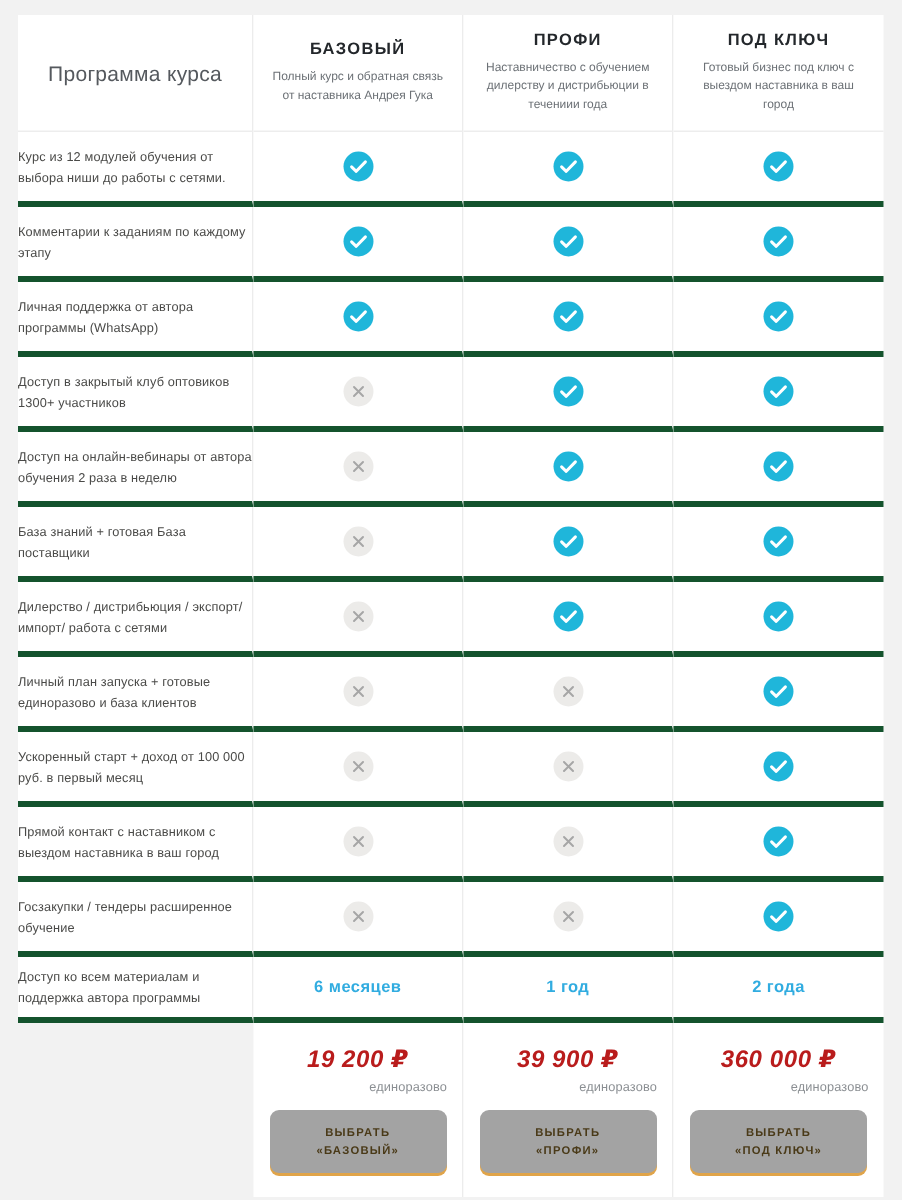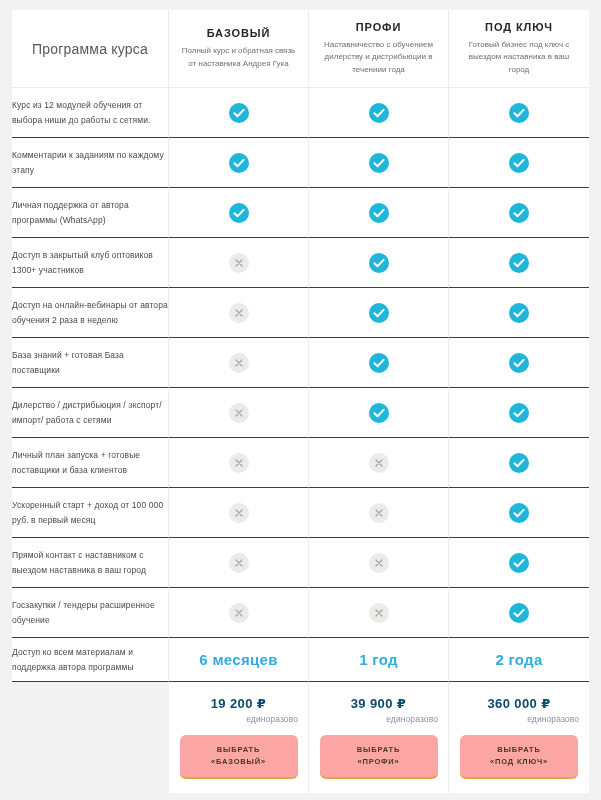--- a/index.html
+++ b/index.html
@@ -33,21 +33,21 @@
 
   
   col.c-feature { width: 157px; }
   col.c-plan    { width: 140px; }
 
   
   .ptable td, .ptable th {
     vertical-align: middle;
     background: #ffffff;
     border-right: 1px solid #ececec;
-    border-bottom: 1px solid #14532d;
+    border-bottom: 4px solid #14532d;
     padding: 0;
   }
   .ptable tr > *:last-child { border-right: none; }
 
   
   .head-row th {
     height: 78px;
     background: #ffffff;
     border-bottom: 1px solid #ededed;
     padding: 10px 12px;
@@ -109,21 +109,21 @@
 
   .badge.yes { background: #1fb6da; }
   .badge.no  { background: #ecebe9; }
 
   .badge svg { position: absolute; top: 0; left: 0; }
 
   
   .dur-cell {
     text-align: center;
     height: 44px;
-    font-size: 15px;
+    font-size: 11px;
     font-weight: 700;
     color: #31ace0;
     letter-spacing: .3px;
   }
 
   
   .price-row td {
     border-bottom: none;
     border-right: 1px solid #ececec;
     vertical-align: top;
@@ -131,41 +131,42 @@
     text-align: center;
     height: 106px;
   }
   .price-row td.empty-cell {
     background: #f2f2f2;
     border-right: none;
   }
 
   .price-amount {
     display: block;
-    font-size: 13px;
+    font-size: 16px;
     font-weight: 700;
-    color: #0c4a6e;
+    color: #b91c1c;
     letter-spacing: .4px;
+    font-style: italic;
   }
 
   .price-note {
     display: block;
     font-size: 8.5px;
     color: #8b8f93;
     margin-top: 3px;
     letter-spacing: .1px;
     text-align: right;
   }
 
   .cta-btn {
     display: block;
     width: 118px;
     margin: 11px auto 0 auto;
     padding: 9px 4px 9px 4px;
-    background: #fca5a5;
+    background: #a3a3a3;
     border: none;
     border-radius: 6px;
     box-shadow: 0 2px 0 #e0a449;
     color: #4a3a18;
     font-family: "Liberation Sans", "DejaVu Sans", sans-serif;
     font-size: 7.5px;
     font-weight: 700;
     line-height: 1.6;
     letter-spacing: .85px;
     text-transform: uppercase;
@@ -286,21 +287,21 @@
                 <use href="#glyph-cross"></use>
               </svg></span></td>
           <td class="mark-cell"><span class="badge yes"><svg width="20" height="20">
                 <use href="#glyph-check"></use>
               </svg></span></td>
           <td class="mark-cell"><span class="badge yes"><svg width="20" height="20">
                 <use href="#glyph-check"></use>
               </svg></span></td>
         </tr>
         <tr>
-          <td class="feat-cell">Личный план запуска + готовые поставщики и база клиентов</td>
+          <td class="feat-cell">Личный план запуска + готовые единоразово и база клиентов</td>
           <td class="mark-cell"><span class="badge no"><svg width="20" height="20">
                 <use href="#glyph-cross"></use>
               </svg></span></td>
           <td class="mark-cell"><span class="badge no"><svg width="20" height="20">
                 <use href="#glyph-cross"></use>
               </svg></span></td>
           <td class="mark-cell"><span class="badge yes"><svg width="20" height="20">
                 <use href="#glyph-check"></use>
               </svg></span></td>
         </tr>

